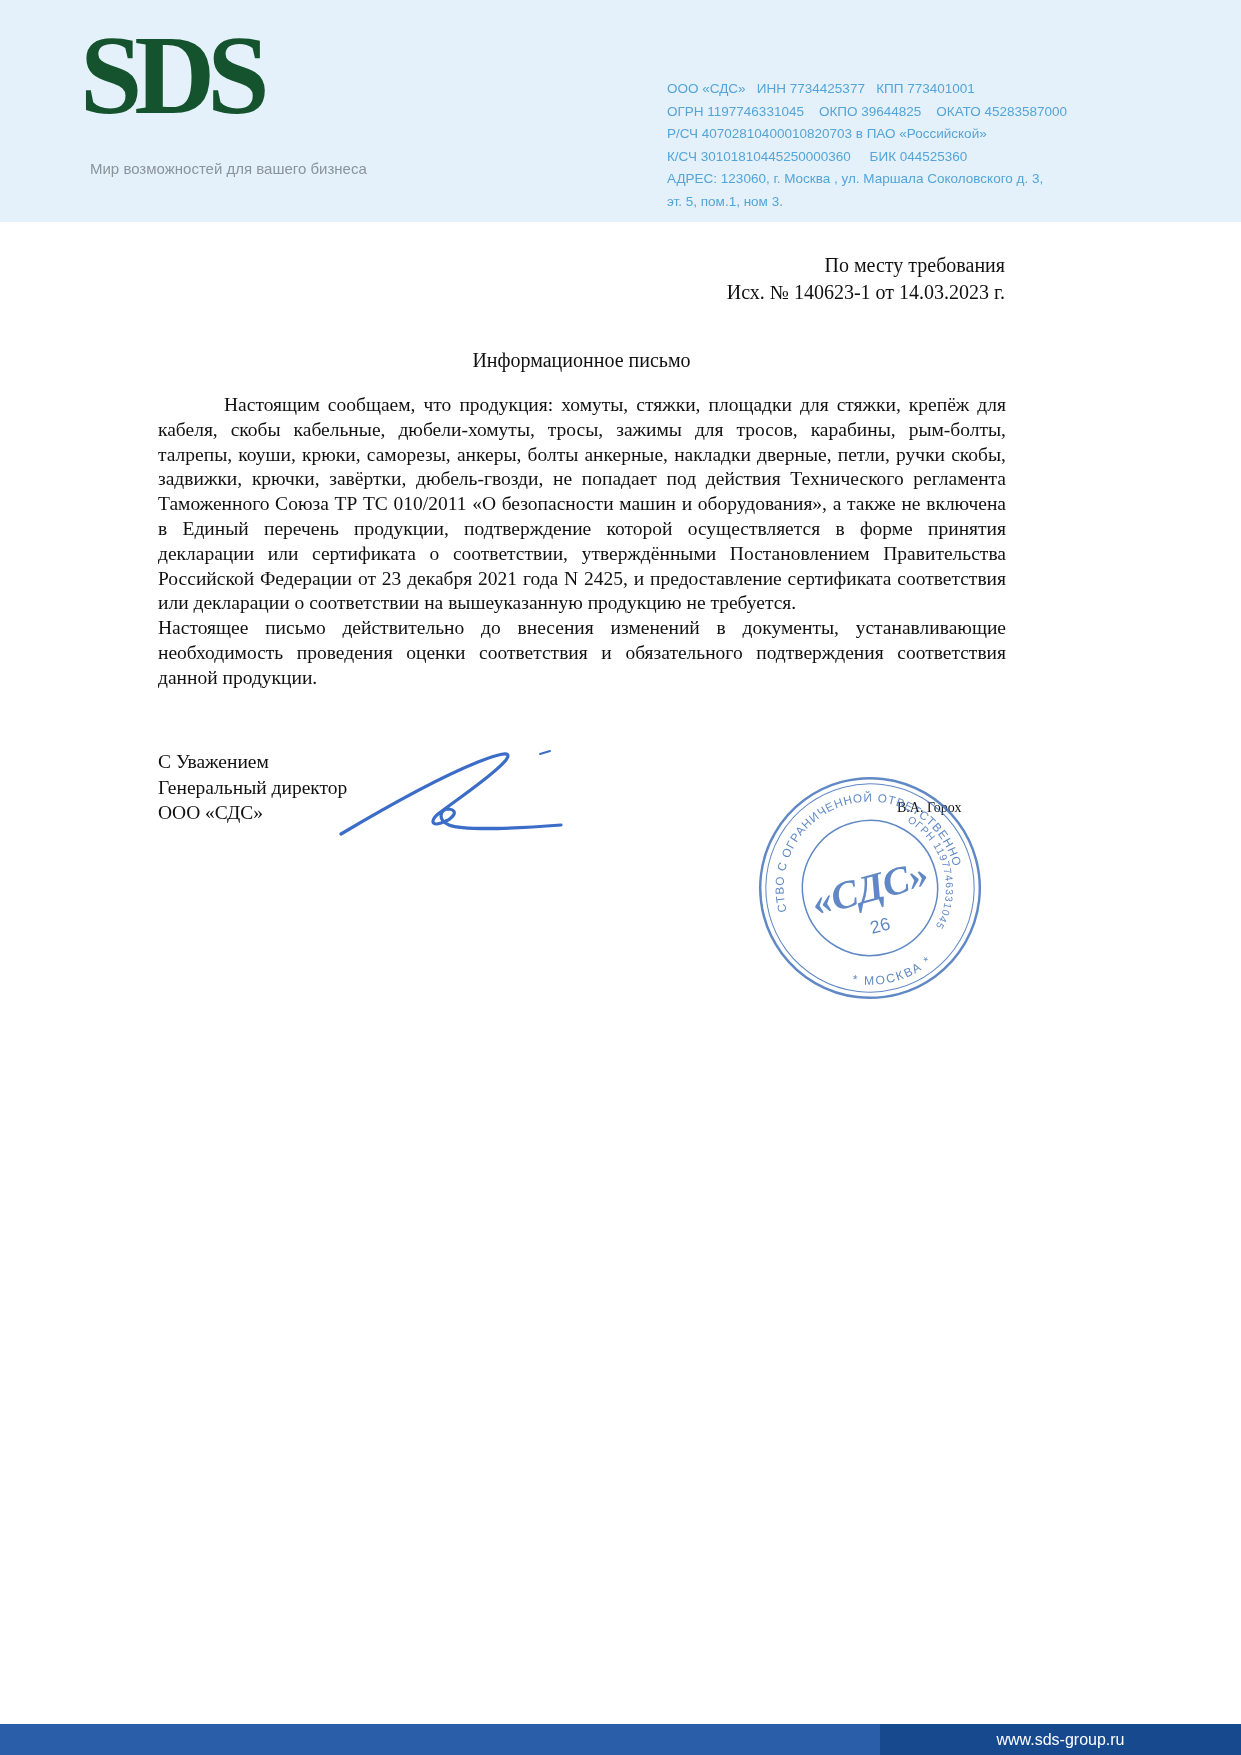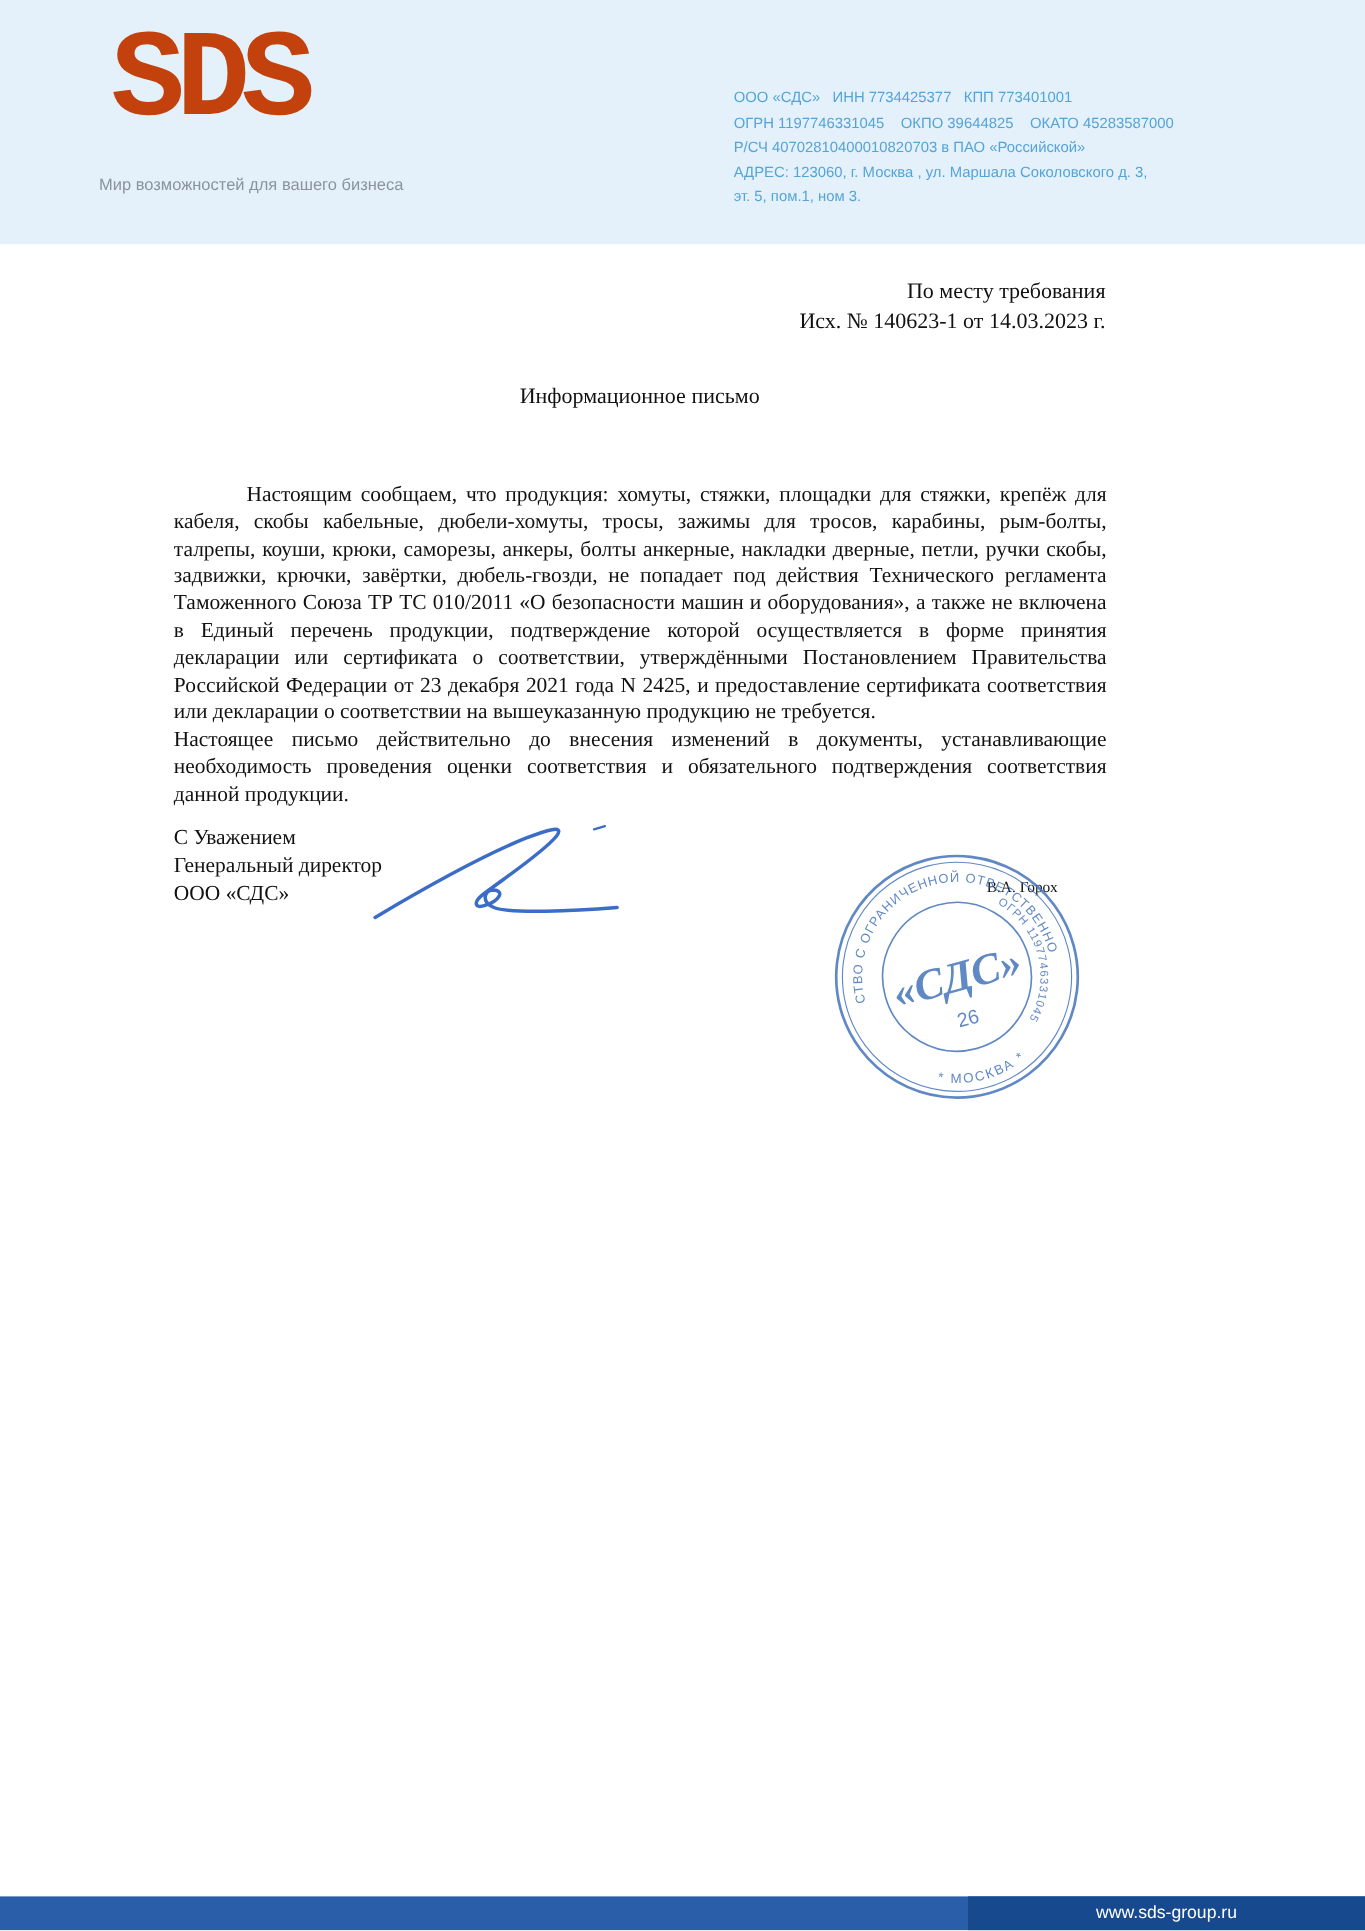--- a/index.html
+++ b/index.html
@@ -17,27 +17,26 @@
   
   .band {
     position: absolute;
     left: 0; top: 0;
     width: 100%; height: 222px;
     background: #e4f1fa;
   }
   .logo {
     position: absolute;
     left: 80px; top: 20px;
-    font-family: Liberation Mono, monospace;
+    font-family: Liberation Serif, serif;
     font-weight: bold;
     font-size: 112px;
     line-height: 110px;
     letter-spacing: -8px;
-    color: #c2410c;
-    margin-left: 21px;
+    color: #14532d;
   }
   .tagline {
     position: absolute;
     left: 90px; top: 160px;
     font-family: "Liberation Sans", sans-serif;
     font-size: 15px;
     color: #8b939b;
   }
   .details {
     position: absolute;
@@ -71,21 +70,20 @@
   }
 
   
   .body-text {
     position: absolute;
     left: 158px; top: 393px;
     width: 848px;
     font-size: 19.5px;
     line-height: 24.8px;
     text-align: justify;
-    margin-top: 45px;
   }
   .body-text p { margin: 0; }
   .body-text p.indent { text-indent: 66px; }
 
   
   .closing {
     position: absolute;
     left: 158px; top: 749px;
     font-size: 19.5px;
     line-height: 25.5px;
@@ -136,20 +134,21 @@
 
 <div class="page">
 
   <header class="band">
     <div class="logo">SDS</div>
     <div class="tagline">Мир возможностей для вашего бизнеса</div>
     <div class="details">
       <div>ООО «СДС»   ИНН 7734425377   КПП 773401001</div>
       <div>ОГРН 1197746331045    ОКПО 39644825    ОКАТО 45283587000</div>
       <div>Р/СЧ 40702810400010820703 в ПАО «Российской»</div>
+      <div>К/СЧ 30101810445250000360     БИК 044525360</div>
       <div>АДРЕС: 123060, г. Москва , ул. Маршала Соколовского д. 3,</div>
       <div>эт. 5, пом.1, ном 3.</div>
     </div>
   </header>
 
   <div class="ref-block">
     <div>По месту требования</div>
     <div>Исх. № 140623-1 от 14.03.2023 г.</div>
   </div>
 

